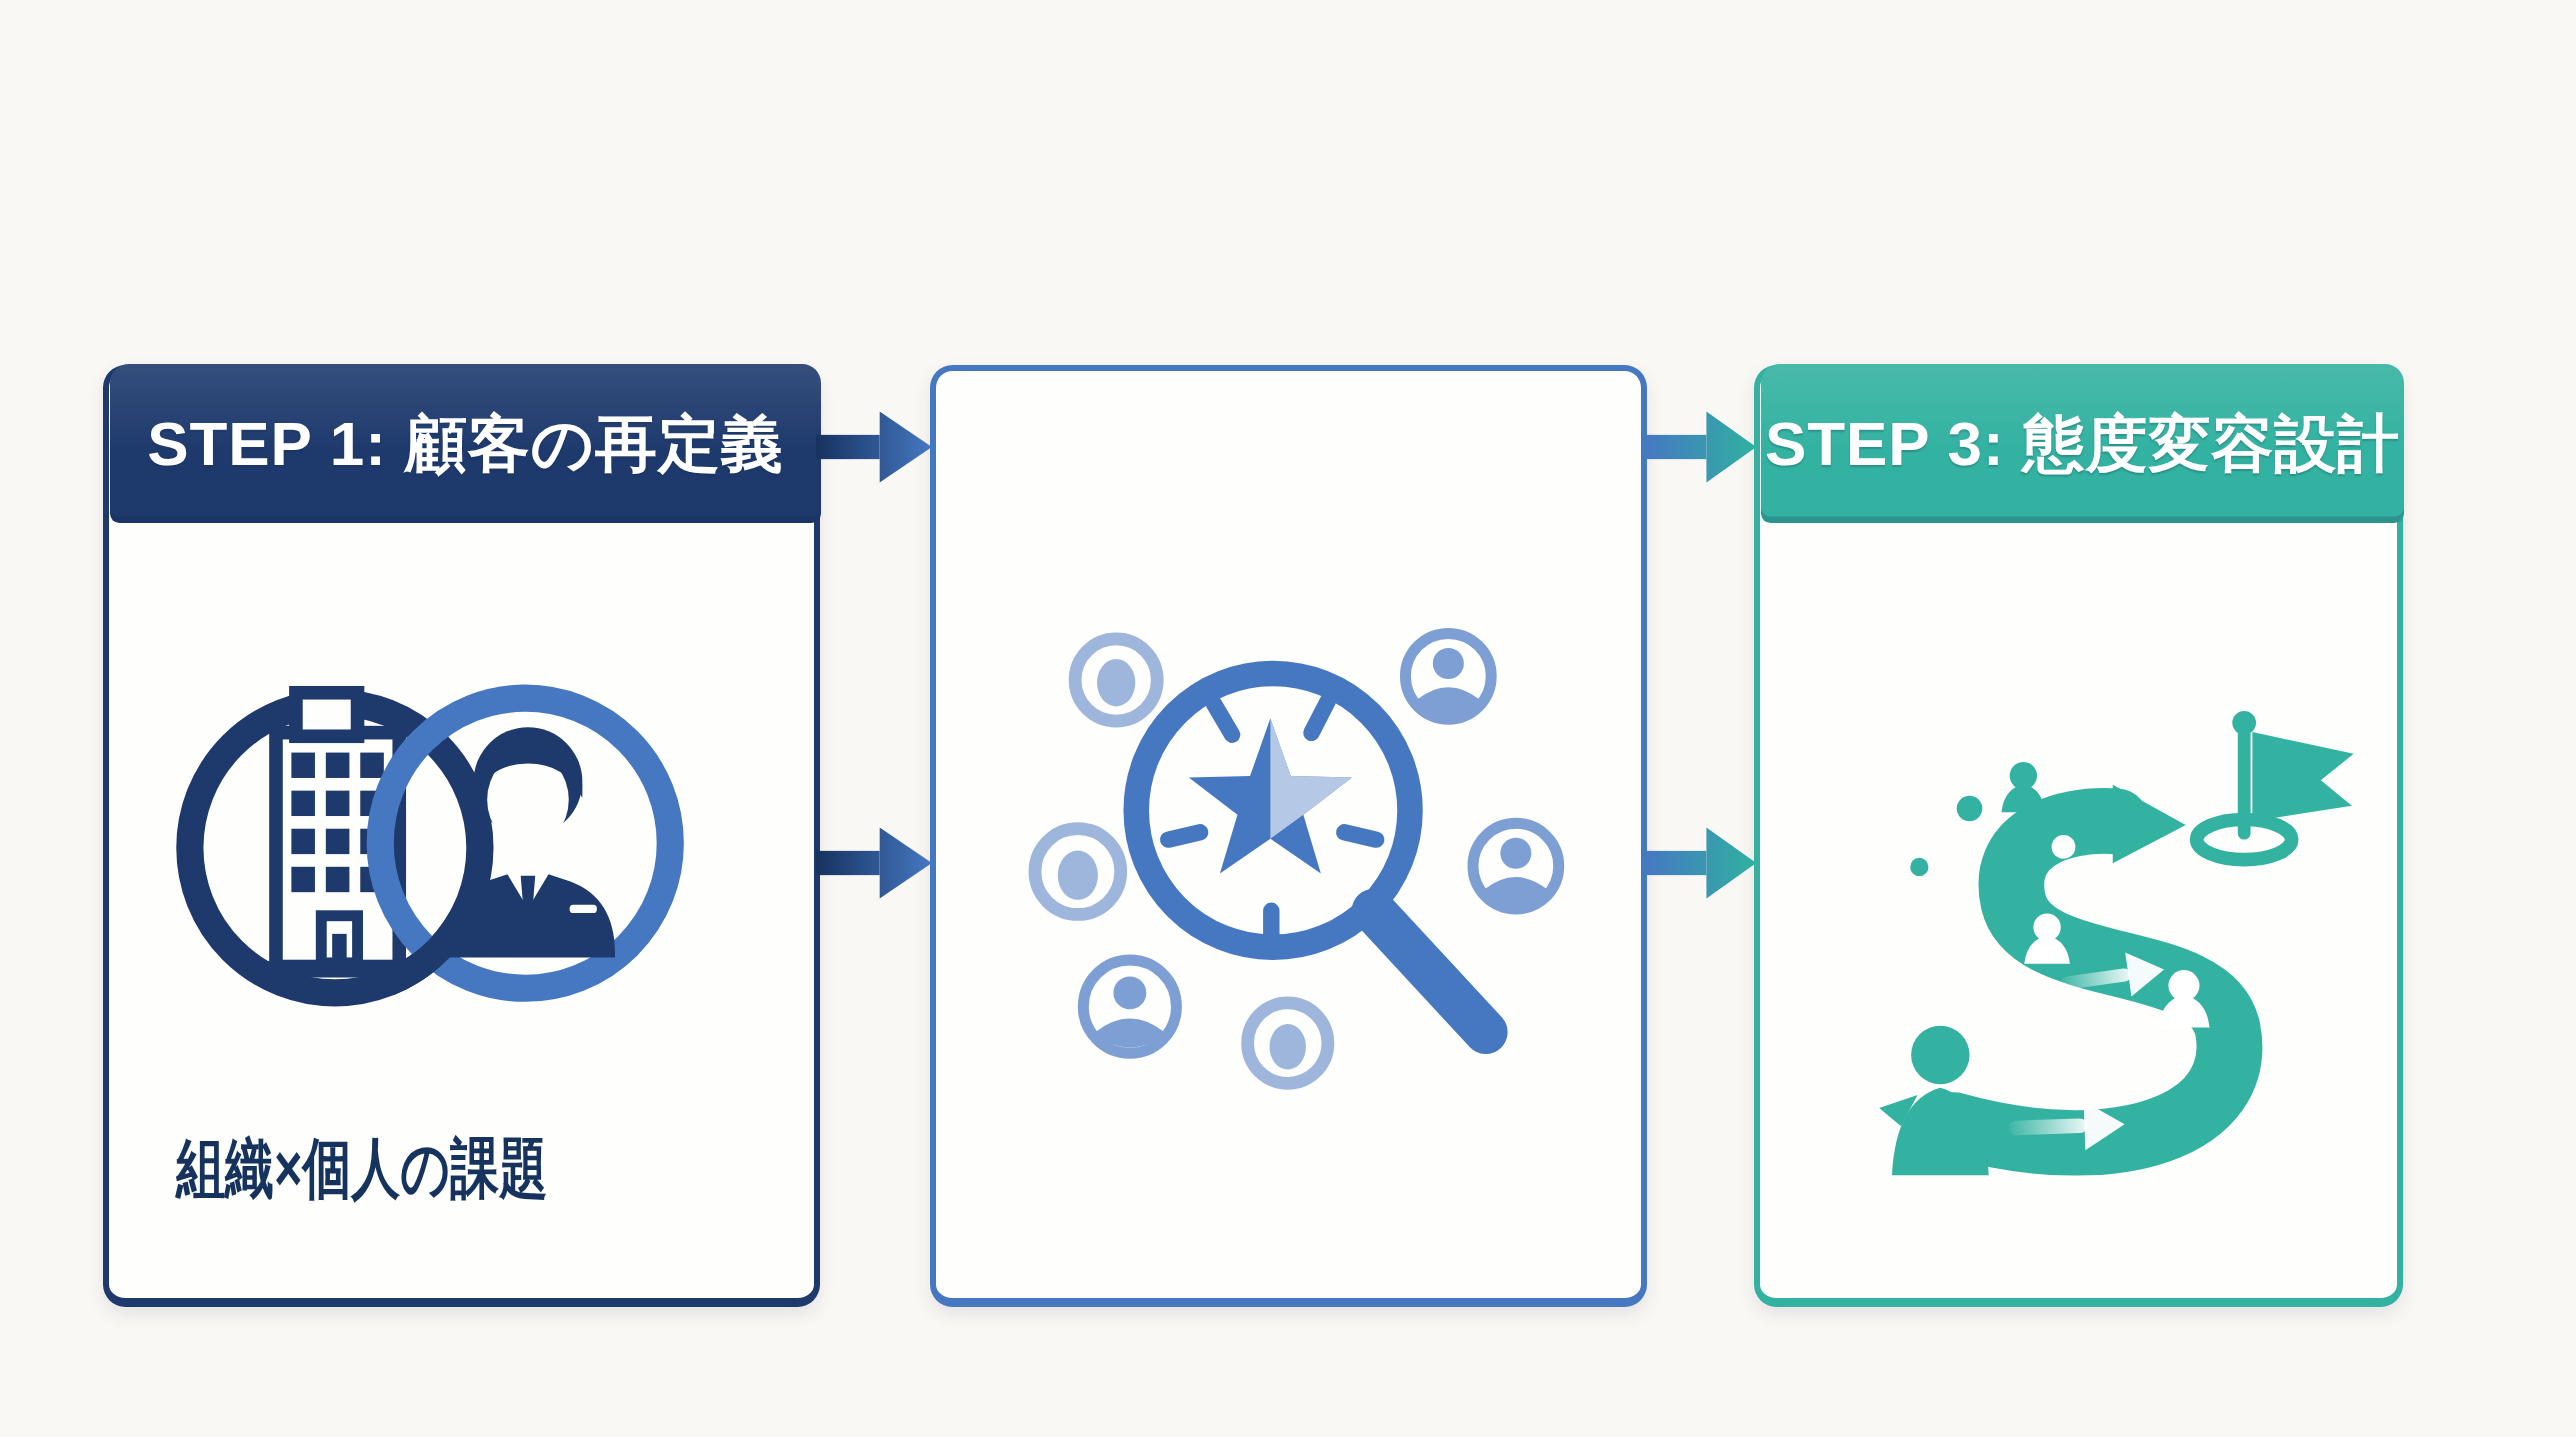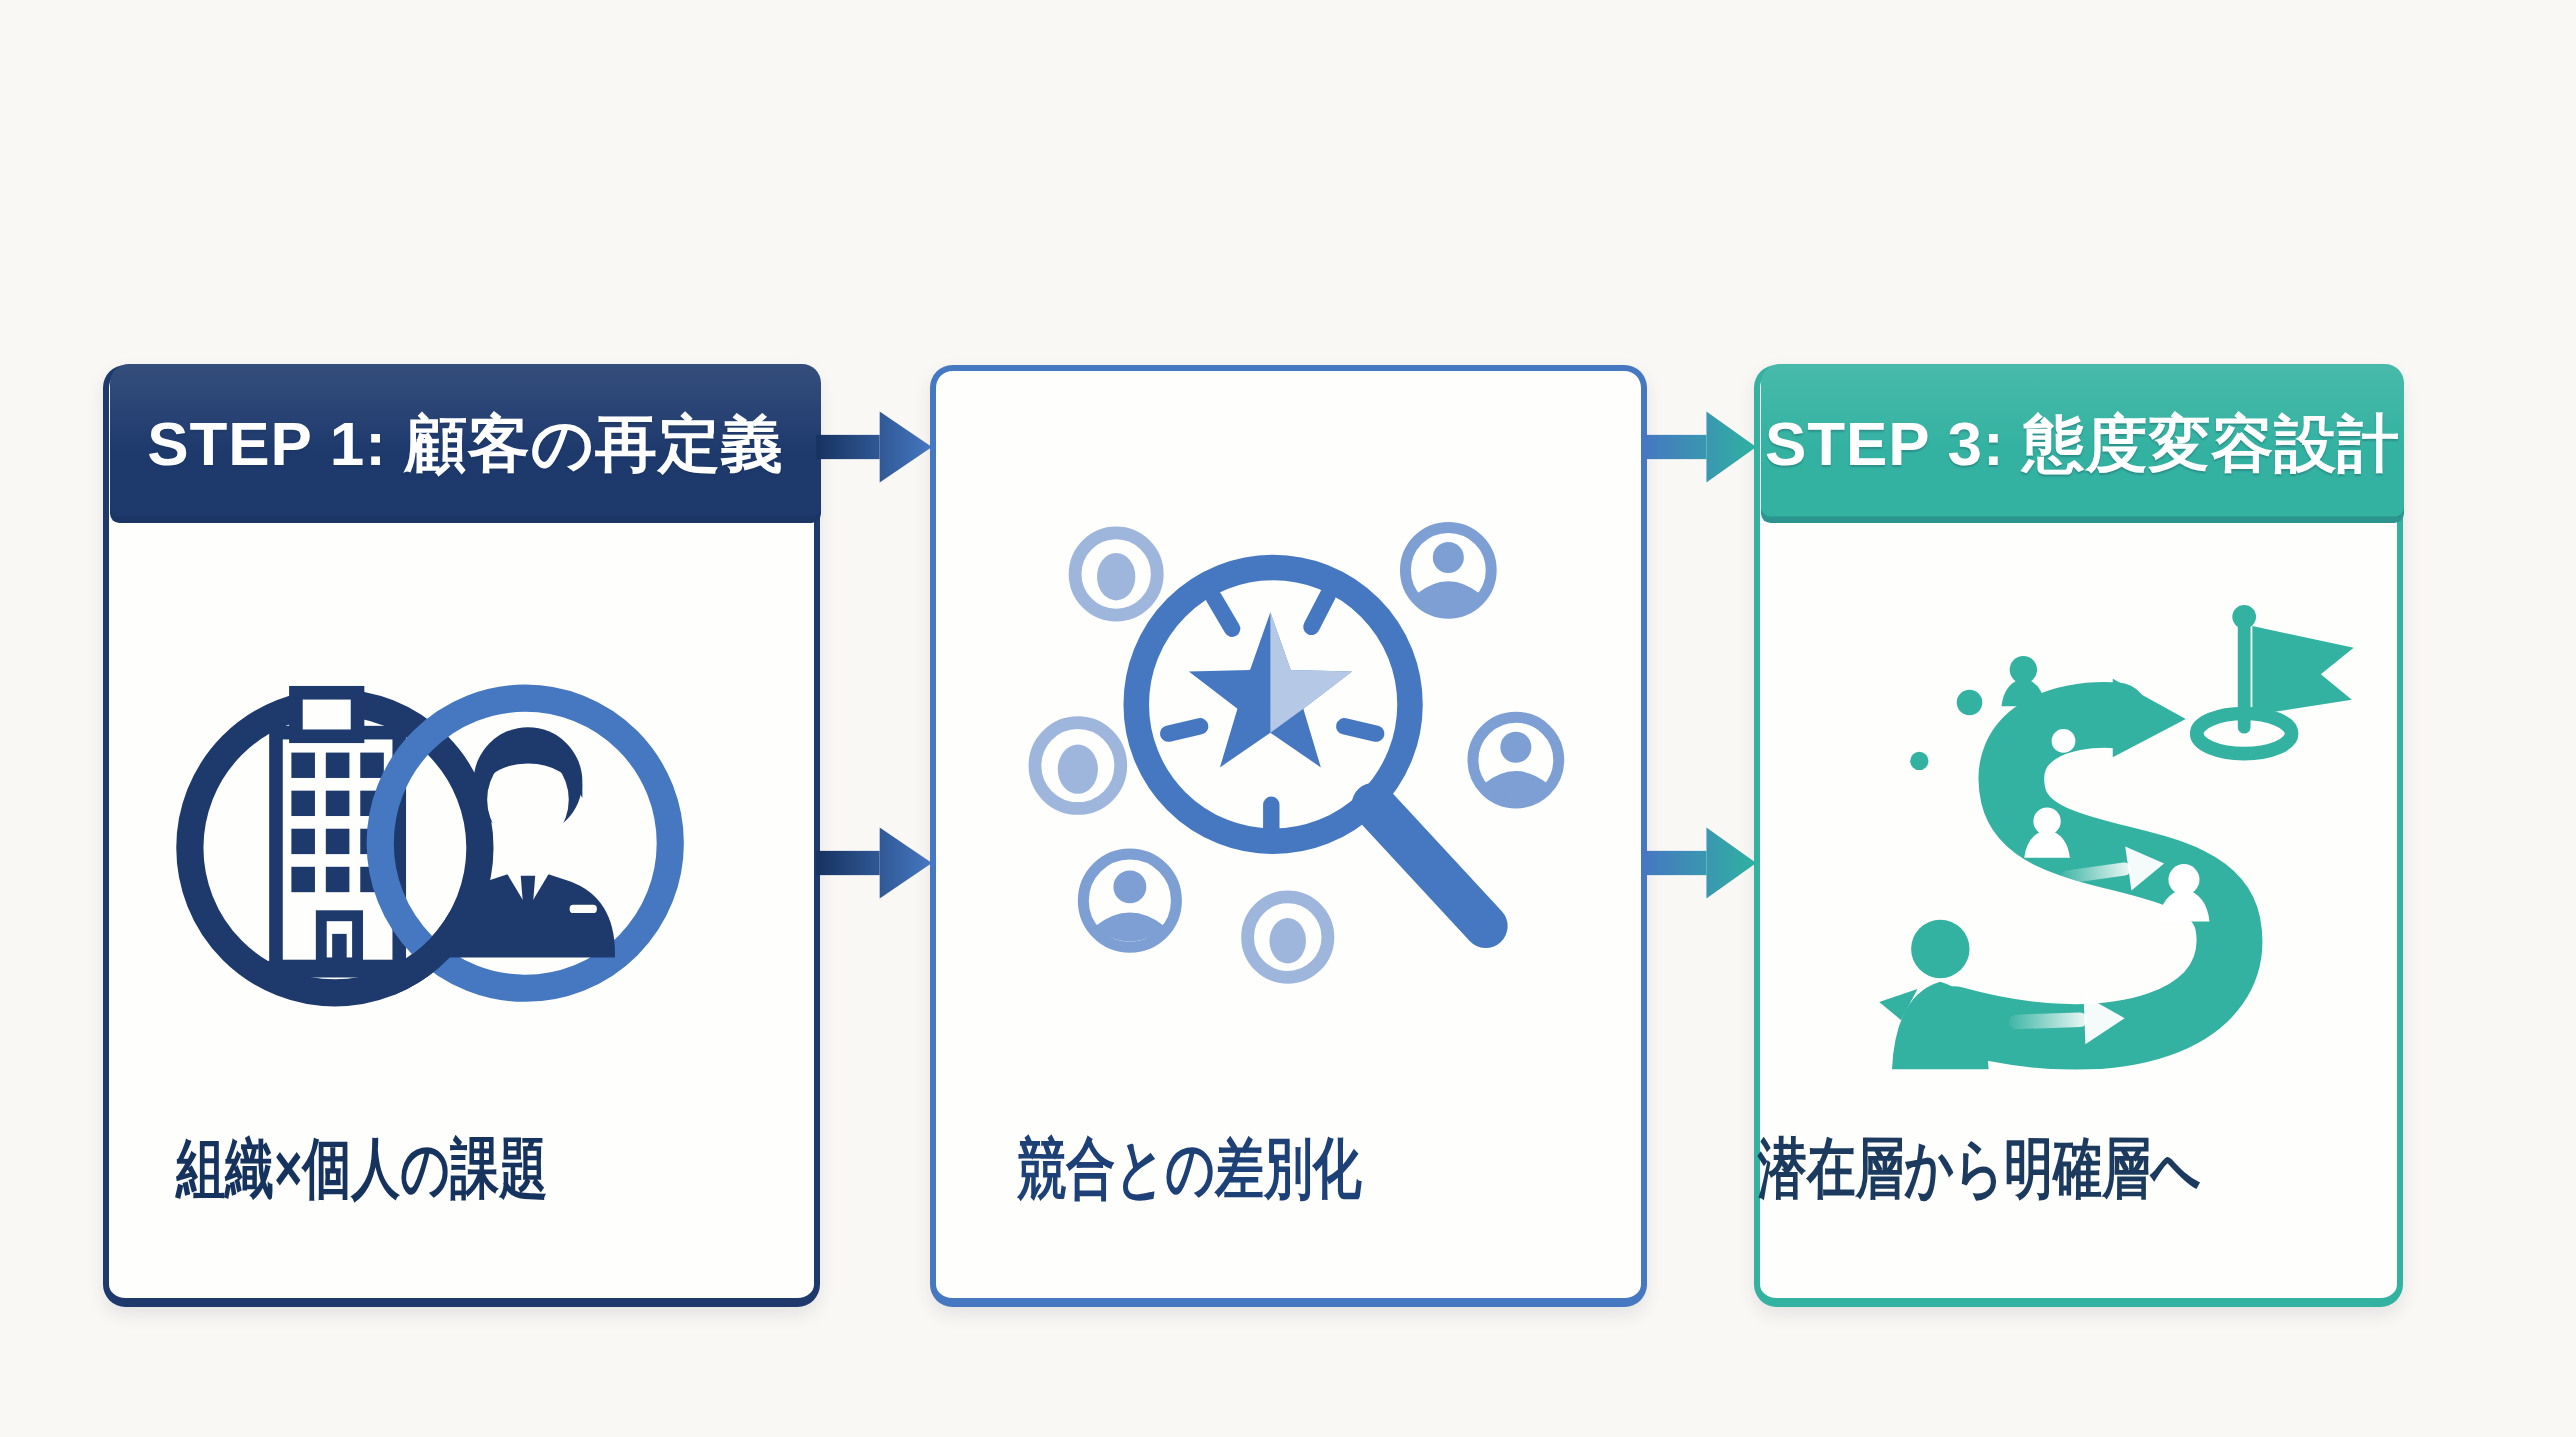--- a/index.html
+++ b/index.html
@@ -152,23 +152,20 @@
             <g style="stroke:var(--c2)" stroke-width="18" stroke-linecap="round">
               <line x1="225" y1="118" x2="245" y2="152"></line>
               <line x1="350" y1="115" x2="332" y2="150"></line>
               <line x1="175" y1="267" x2="210" y2="259"></line>
               <line x1="368" y1="259" x2="403" y2="267"></line>
               <line x1="288" y1="345" x2="288" y2="385"></line>
             </g>
           </g>
         </svg>
       </div>
-      <div class="caption">
-        <span>競合との差別化</span>
-      </div>
     </div>
   </section>
 
   <section class="card card-3" style="--accent: #33b2a1; --caption-color: #1b3a5e;">
     <div class="card-header">STEP 3: 態度変容設計</div>
     <div class="card-body">
       <div class="icon-wrap">
         <svg class="shift-icon-3" width="524" height="511" viewBox="0 0 560 560">
           <defs>
             <linearGradient id="tailA" x1="-70" y1="0" x2="25" y2="0" gradientUnits="userSpaceOnUse">
@@ -213,23 +210,20 @@
             <g style="fill:var(--c3)">
               <circle cx="196" cy="122" r="15"></circle>
               <path d="M 172 162 Q 175 136 196 131 Q 217 136 220 162 Z"></path>
             </g>
             <circle cx="137" cy="158" r="14" style="fill:var(--c3)"></circle>
             <circle cx="82" cy="222" r="10" style="fill:var(--c3)"></circle>
             <circle cx="240" cy="200" r="13" fill="#ffffff"></circle>
           </g>
         </svg>
       </div>
-      <div class="caption">
-        <span>潜在層から明確層へ</span>
-      </div>
     </div>
   </section>
 
   <svg class="flow-arrow" style="left:816px;top:391px" width="118" height="112" viewBox="0 0 126 120">
     <defs>
       <linearGradient id="gA1" x1="0" y1="0" x2="124" y2="0" gradientUnits="userSpaceOnUse">
         <stop offset="0" stop-color="#16325f"></stop>
           <stop offset="1" stop-color="#4678c2"></stop>
       </linearGradient>
     </defs>

